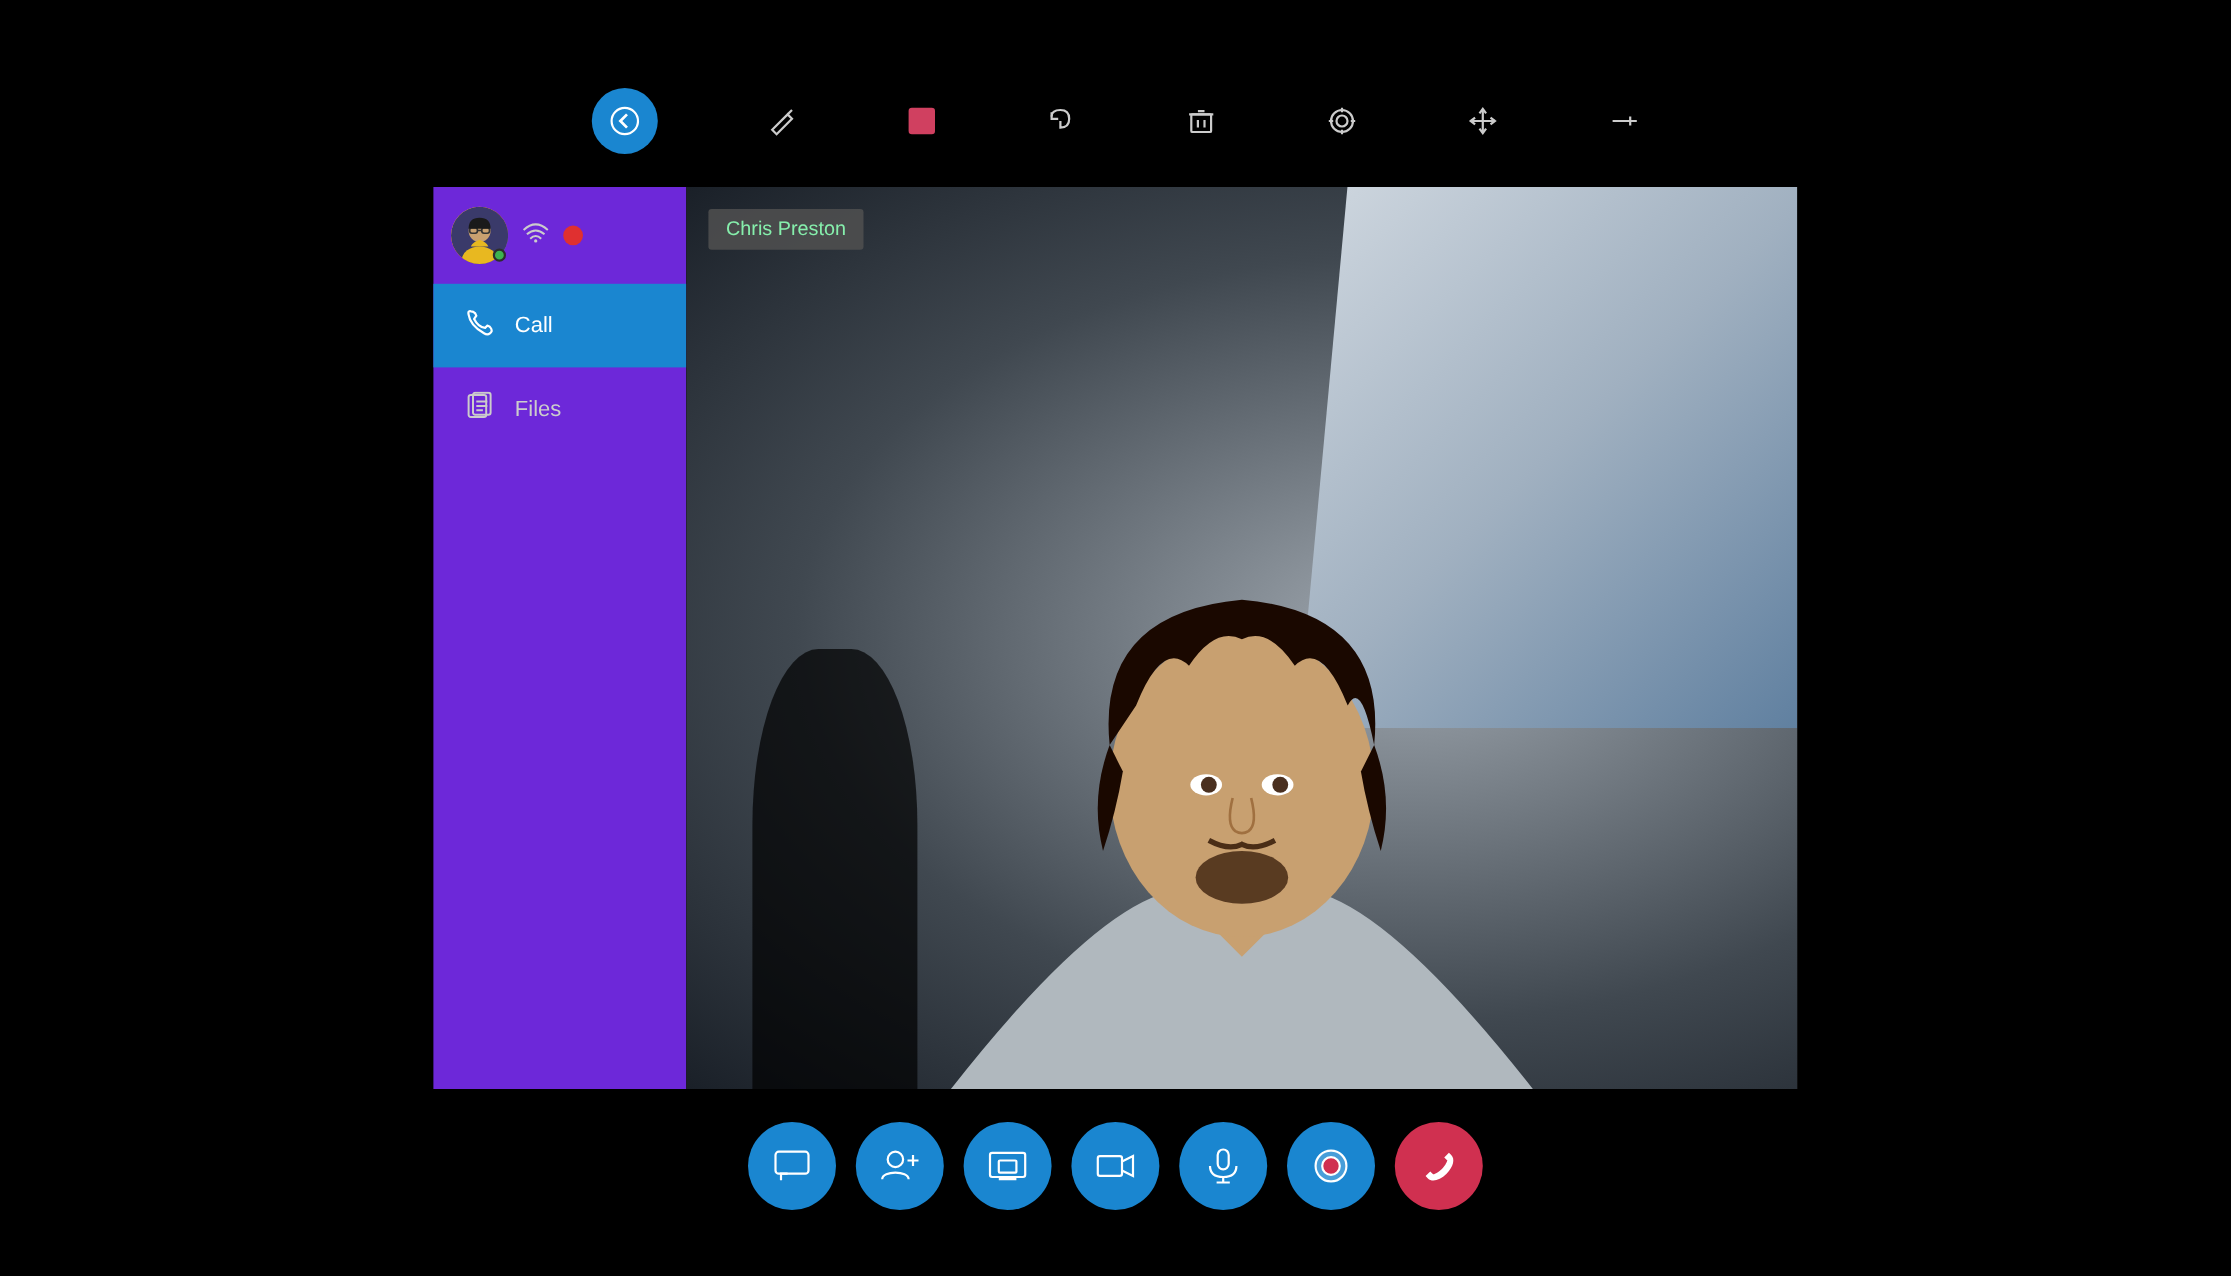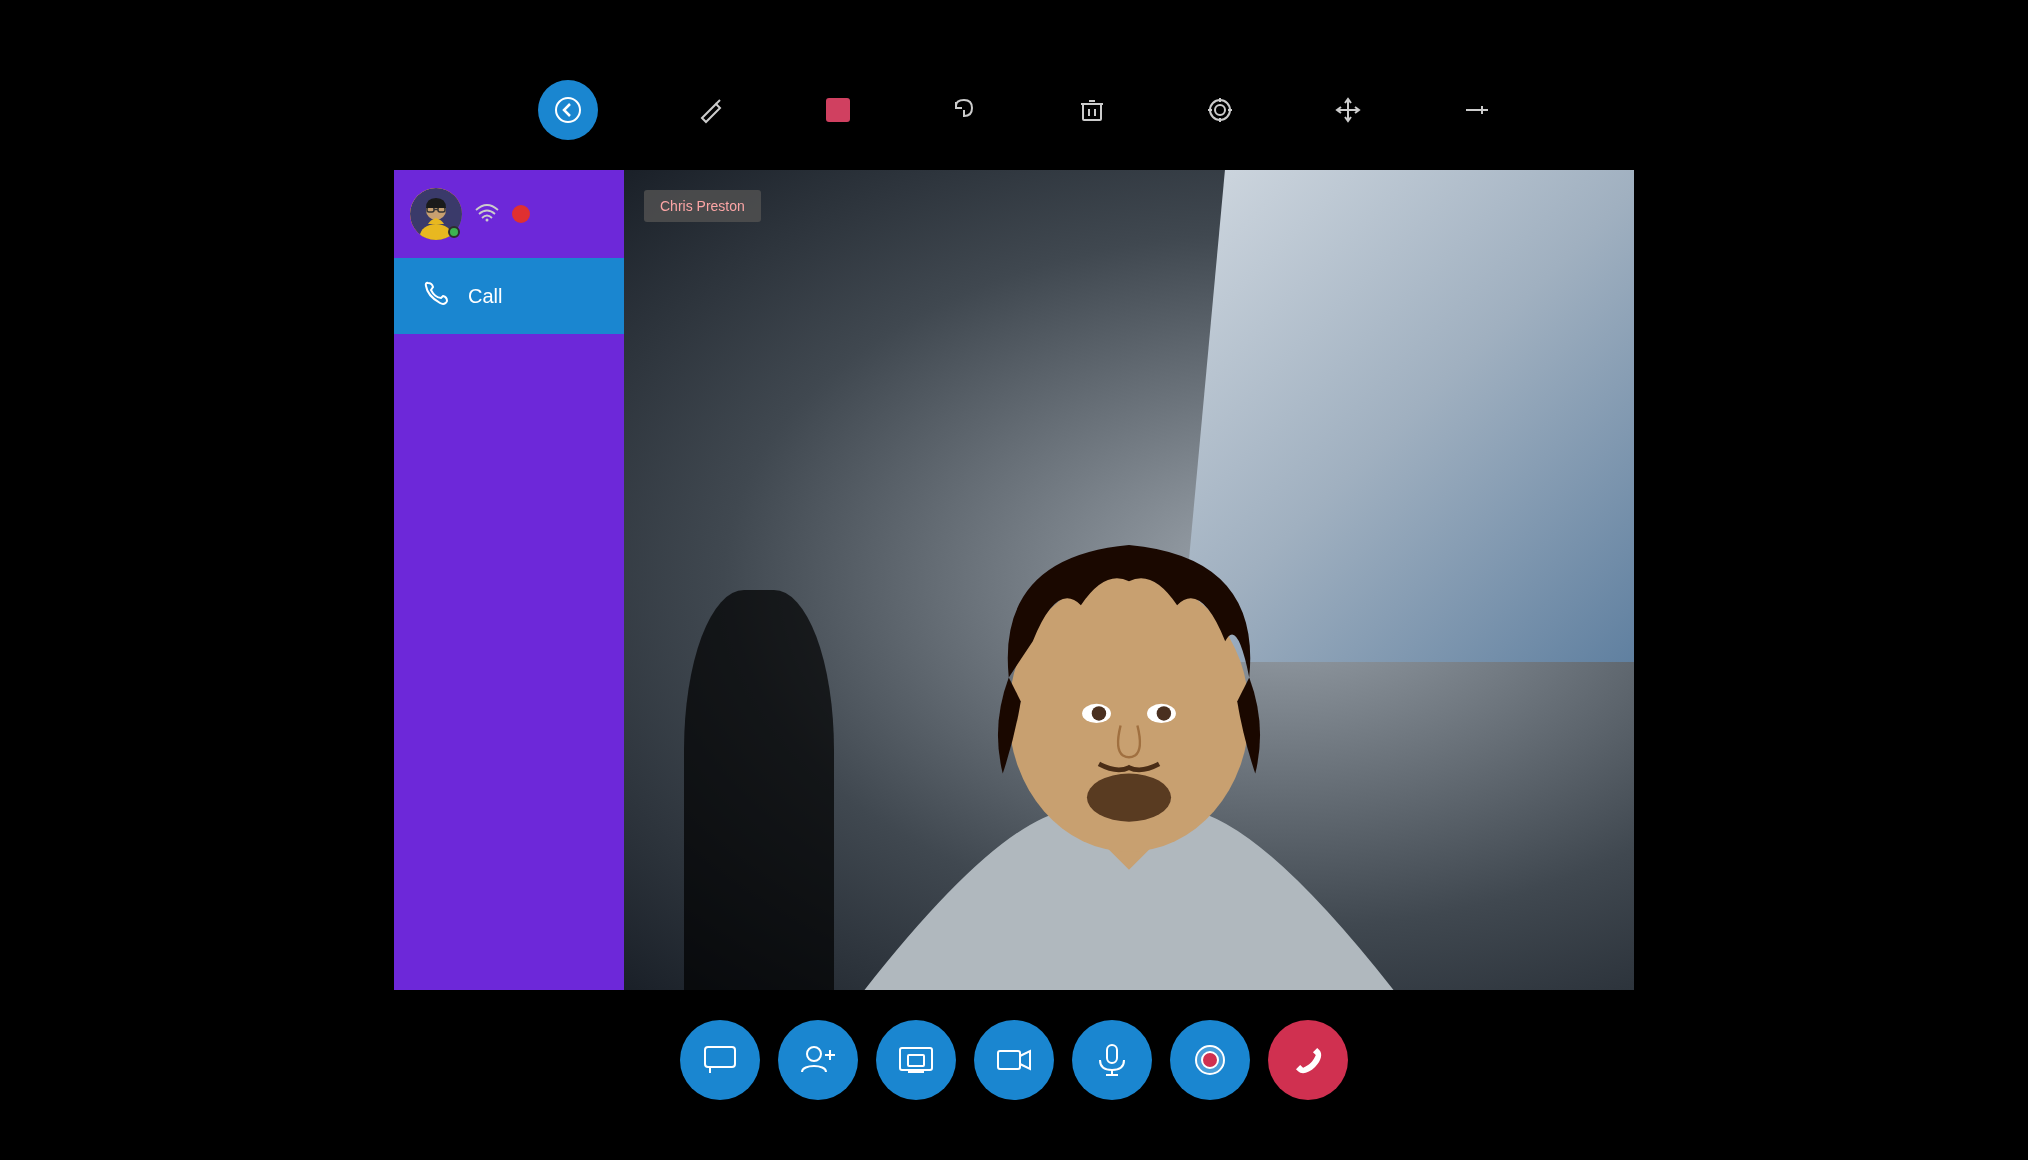--- a/index.html
+++ b/index.html
@@ -162,23 +162,23 @@
       height: 400px;
       background: rgba(0,0,0,0.7);
       border-radius: 40% 40% 0 0;
     }
 
     .caller-name-badge {
       position: absolute;
       top: 20px;
       left: 20px;
       background: rgba(80,80,80,0.85);
-      color: #fca5a5;
+      color: #86efac;
       padding: 8px 16px;
-      font-size: 14px;
+      font-size: 18px;
       font-weight: 500;
       border-radius: 3px;
     }
 
     
     .bottom-controls {
       display: flex;
       gap: 18px;
       margin-top: 30px;
       align-items: center;
@@ -318,20 +318,32 @@
     </div>
 
     <div class="nav-item active">
       <span class="nav-icon">
         <svg width="26" height="26" viewBox="0 0 26 26" fill="none" stroke="#fff" stroke-width="2">
           <path d="M5 3 C5 3 9 3 10 7 L8 10 C10 14 14 18 18 18 L20 16 C24 17 24 21 24 21 C24 21 22 26 17 23 C10 19 4 13 3 6 C2 2 5 3 5 3Z"></path>
         </svg>
       </span>
       <span>Call</span>
     </div>
+    <div class="nav-item">
+      <span class="nav-icon">
+        <svg width="26" height="26" viewBox="0 0 26 26" fill="none" stroke="#ccc" stroke-width="1.8">
+          <rect x="3" y="3" width="16" height="20" rx="2"></rect>
+          <rect x="7" y="1" width="16" height="20" rx="2"></rect>
+          <line x1="10" y1="9" x2="20" y2="9"></line>
+          <line x1="10" y1="13" x2="20" y2="13"></line>
+          <line x1="10" y1="17" x2="16" y2="17"></line>
+        </svg>
+      </span>
+      <span>Files</span>
+    </div>
   </div>
 
   <div class="video-area">
     <div class="video-bg">
 
       <div class="bg-window"></div>
 
       <div class="bg-shadow-person"></div>
 
       <svg style="position:absolute;bottom:0;left:0;width:100%;height:100%;" viewBox="0 0 840 660" xmlns="http://www.w3.org/2000/svg" preserveAspectRatio="xMidYMax meet">

